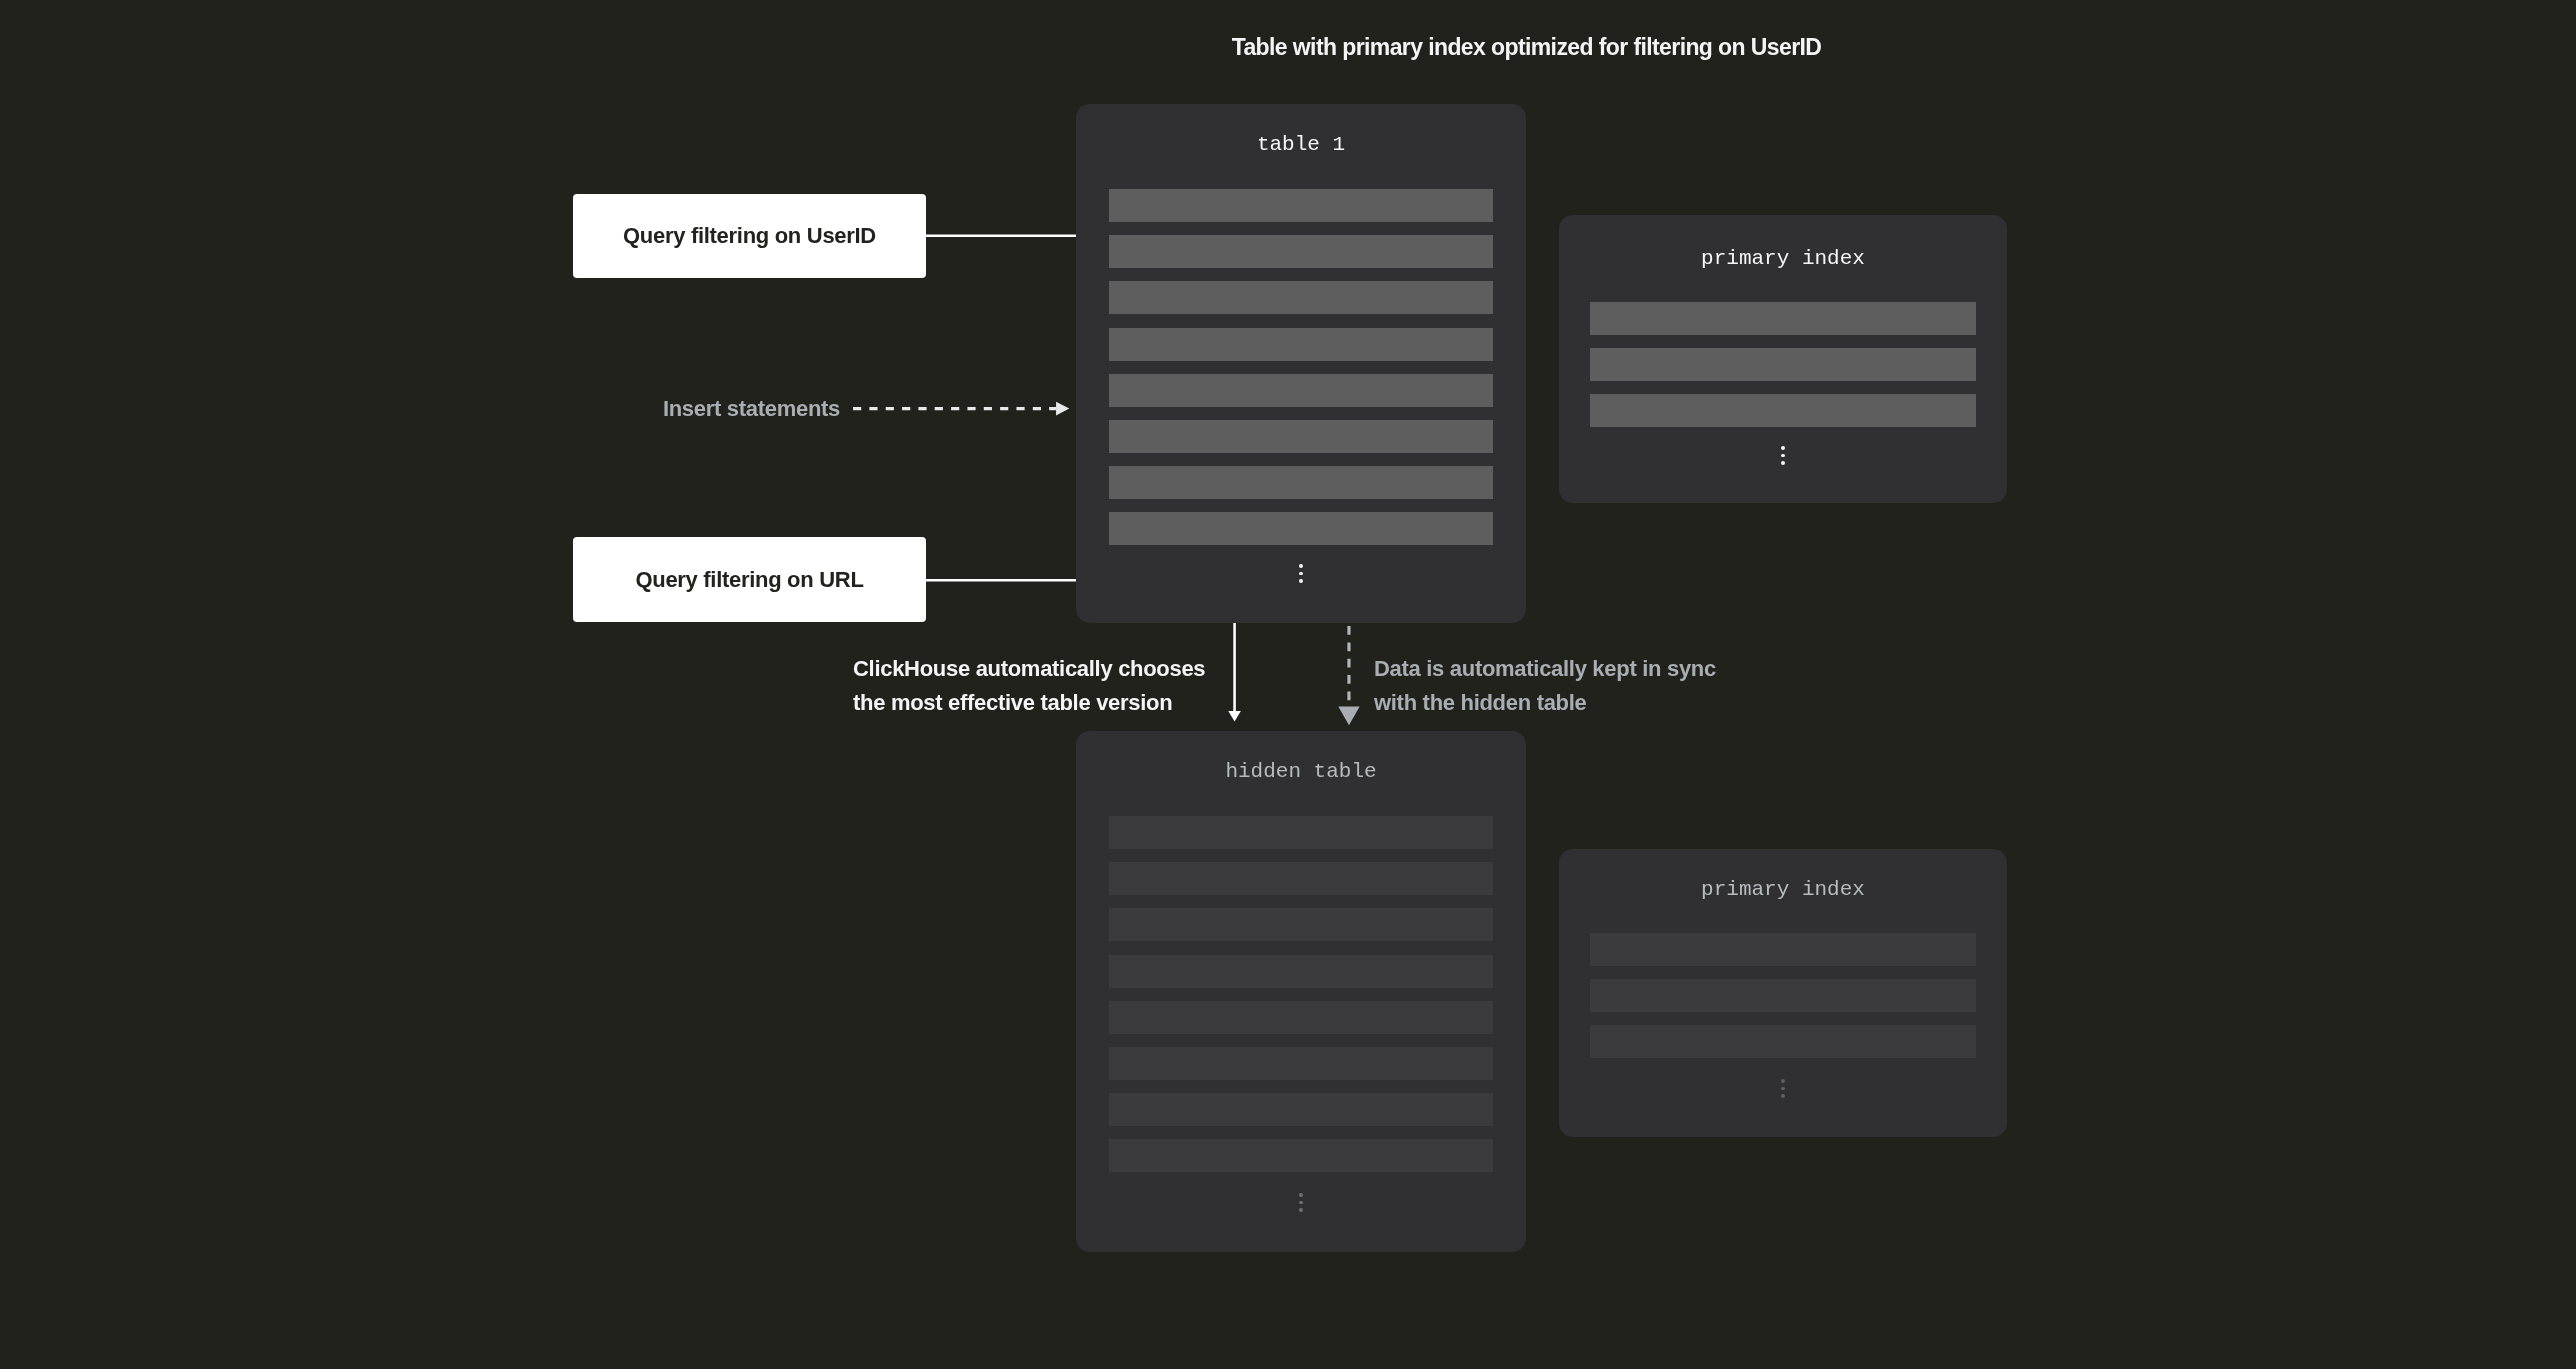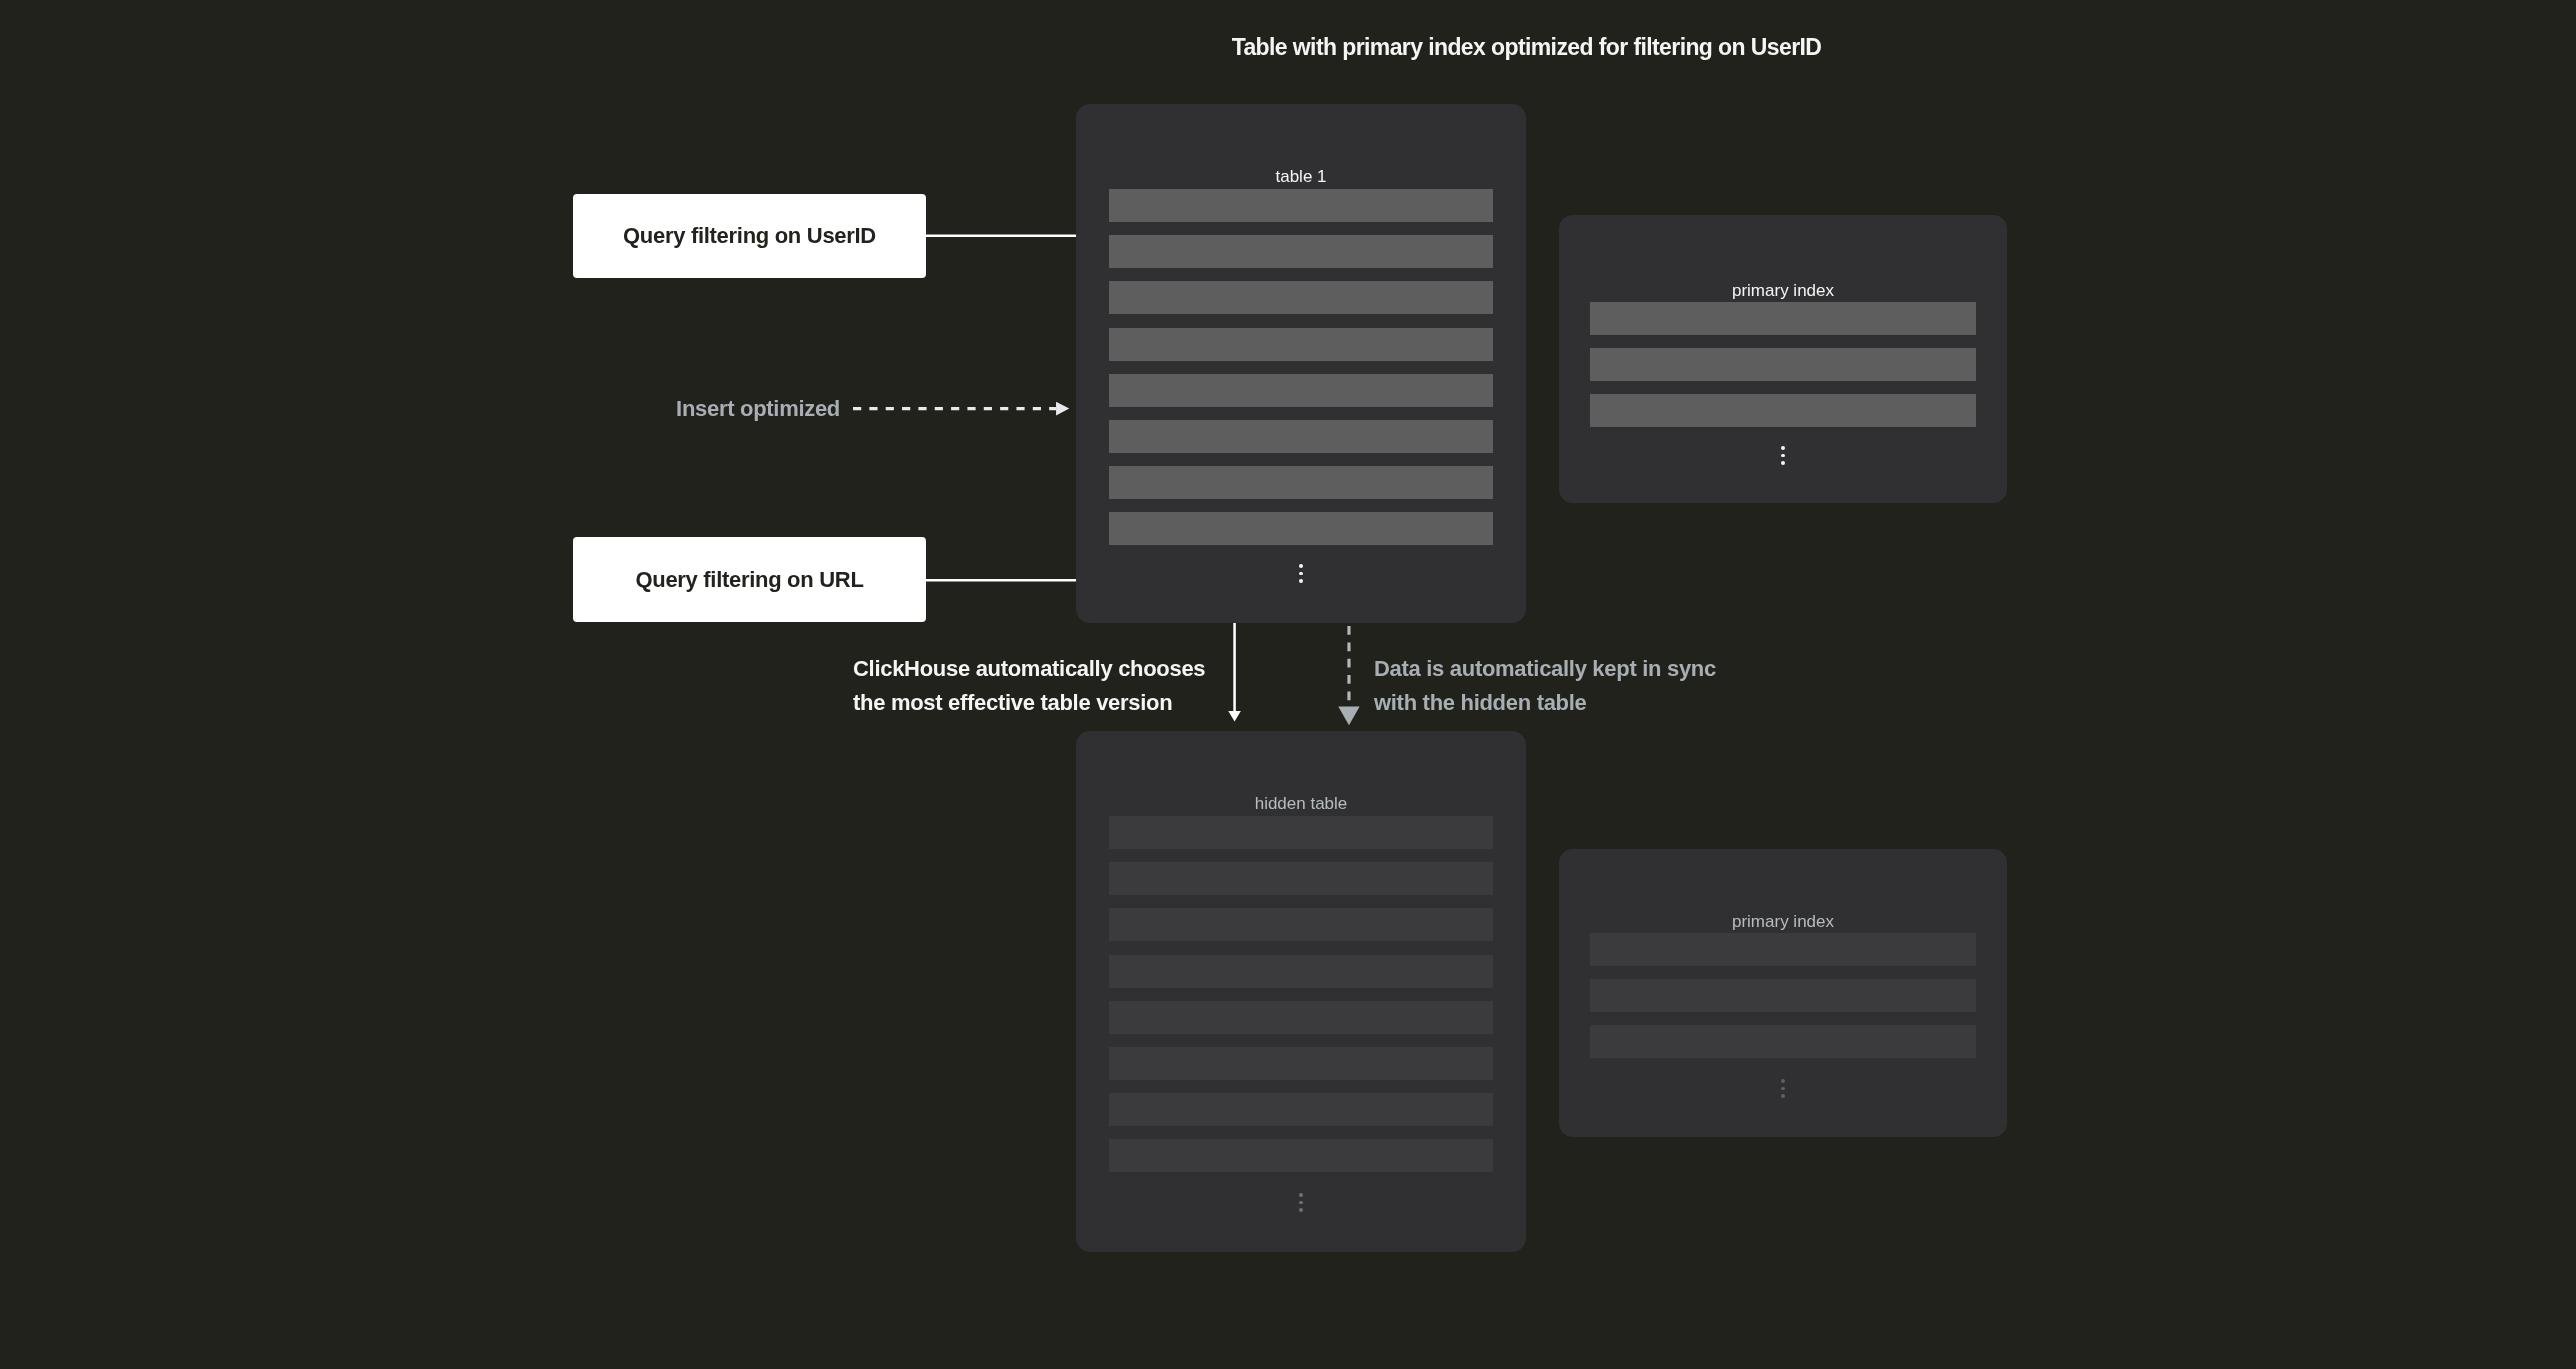--- a/index.html
+++ b/index.html
@@ -16,21 +16,21 @@
 
   
   .panel { position: absolute; border-radius: 14px; background: var(--panel, #303032); }
   .t1  { left: 1076px; top: 104px;  width: 450px; height: 519px; }
   .ht  { left: 1076px; top: 731px; width: 450px; height: 521px; }
   .pit { left: 1559px; top: 215px;  width: 448px; height: 288px; }
   .pib { left: 1559px; top: 849px; width: 448px; height: 288px; }
 
   .panel-title {
     position: absolute; left: 0; right: 0; height: 26.4px; line-height: 26.4px;
-    text-align: center; font-family: Liberation Sans, sans-serif; font-size: 17px; margin-top: 32px;
+    text-align: center; font-family: Liberation Mono, monospace; font-size: 21px;
   }
   .t1 .panel-title  { top: 28px; color: var(--text-bright, #f5f5f5); }
   .ht .panel-title  { top: 28px; color: var(--text-mono-dim, #b7bcc0); }
   .pit .panel-title { top: 31px; color: var(--text-bright, #f5f5f5); }
   .pib .panel-title { top: 28px; color: var(--text-mono-dim, #b7bcc0); }
 
   .rows { position: absolute; left: 33px; right: 33px; display: flex; flex-direction: column; gap: 13.2px; }
   .t1 .rows  { top: 85px; }
   .ht .rows  { top: 85px; }
   .pit .rows { top: 87px; left: 31px; right: 31px; }
@@ -165,21 +165,21 @@
     <div class="dots dots-dimmer">
         <i></i>
         <i></i>
         <i></i>
       </div>
   </div>
 
   <div class="callout c1">Query filtering on UserID</div>
   <div class="callout c2">Query filtering on URL</div>
 
-  <div class="insert-label">Insert optimized</div>
+  <div class="insert-label">Insert statements</div>
 
   <div class="note note-sync">
     <div>Data is automatically kept in sync</div>
     <div>with the hidden table</div>
   </div>
 
   <div class="note note-ch">
     <div>ClickHouse automatically chooses</div>
     <div>the most effective table version</div>
   </div>

